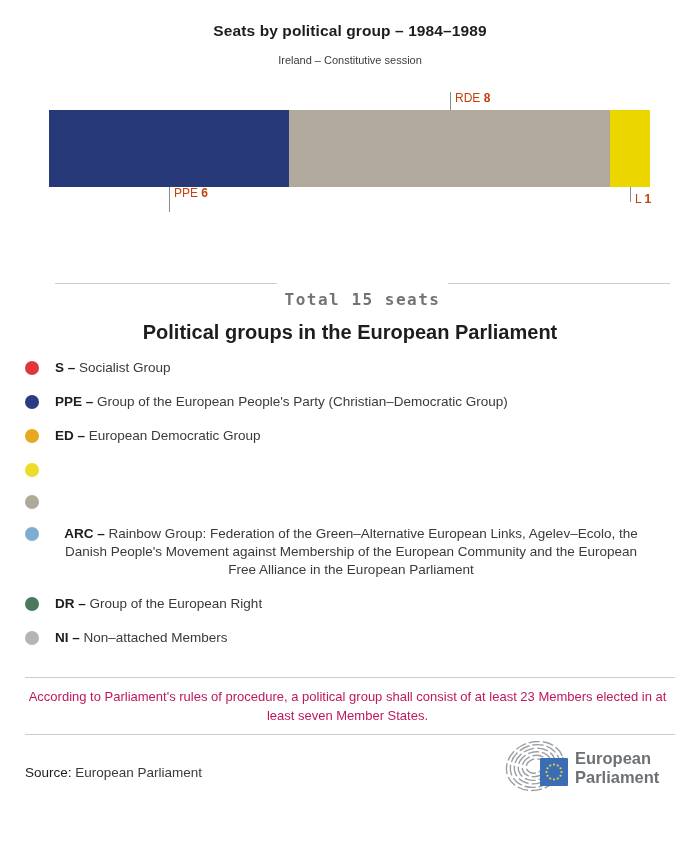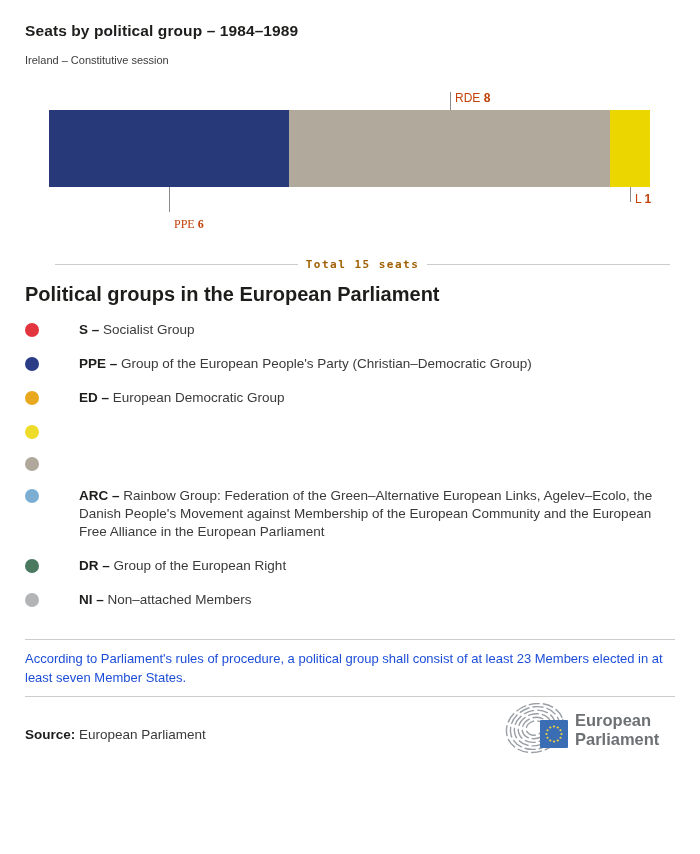--- a/index.html
+++ b/index.html
@@ -4,79 +4,79 @@
 <style>
   * { margin: 0; padding: 0; box-sizing: border-box; }
   html, body { background: #ffffff; }
   body {
     width: 700px; height: 854px;
     font-family: "Liberation Sans", sans-serif;
     color: #1d1d1b;
     position: relative;
     overflow: hidden;
   }
-  .page { padding: 14px 25px 0 25px; }
+  .page { padding: 14px 25px 0 25px; text-align: center; }
 
   
   .title { font-size: 15.5px; font-weight: bold; color: #1d1d1b; margin-top: 8px; letter-spacing: 0.1px; }
   .subtitle { font-size: 11px; color: #3c3c3c; margin-top: 14px; }
 
   
   .chart { position: relative; height: 138px; margin-top: 20px; }
   .bar { position: absolute; left: 24px; top: 24px; width: 601px; height: 77px; display: flex; }
   .bar .seg { height: 100%; }
   .callout { position: absolute; font-size: 12px; color: #c2410c; white-space: nowrap; }
   .tick { position: absolute; width: 1px; background: #8a8a8a; }
   .seg-label { position: absolute; }
   .seg-label b { font-weight: bold; }
 
   
   .total-row { display: flex; align-items: center; margin: 34px 5px 0 30px; }
   .total-row .rule { flex: 1; height: 1px; background: #cccccc; }
   .total-label {
     font-family: "DejaVu Sans Mono", monospace;
-    font-weight: bold; font-size: 11px; letter-spacing: 1.5px;
-    padding: 0 8px; color: #a16207;
+    font-weight: bold; font-size: 16px; letter-spacing: 1.5px;
+    padding: 0 8px; color: #737373; margin-top: 32px;
   }
 
   
   .legend-heading { font-size: 20px; font-weight: bold; margin-top: 12px; }
   .legend { list-style: none; margin-top: 15px; }
   .legend li { display: flex; margin-bottom: 16px; }
   .dot { width: 14px; height: 14px; border-radius: 50%; flex: 0 0 14px; margin-right: 16px; margin-top: 2px; }
-  .legend .txt { font-size: 13.5px; line-height: 18px; color: #3a3a3a; max-width: 592px; margin-left: 24px; }
+  .legend .txt { font-size: 13.5px; line-height: 18px; color: #3a3a3a; max-width: 592px; }
   .legend .txt b { color: #1d1d1b; font-weight: bold; }
 
   
   .rule-full { border: none; border-top: 1px solid #cccccc; margin-top: 30px; }
-  .footnote { font-size: 13px; line-height: 19px; color: #1d4ed8; margin-top: 9px; max-width: 645px; }
+  .footnote { font-size: 13px; line-height: 19px; color: #be185d; margin-top: 9px; max-width: 645px; }
   .rule-full2 { border: none; border-top: 1px solid #cccccc; margin-top: 9px; }
 
   
   .bottom { display: flex; justify-content: space-between; align-items: flex-start; margin-top: 6px; }
   .source { font-size: 13.5px; color: #3a3a3a; margin-top: 24px; }
-  .source b { color: #1d1d1b; font-weight: bold; }
+  .source b { color: #1d1d1b; font-weight: normal; }
   .logo { width: 170px; height: 52px; }
 </style>
 </head>
 <body>
 
 <div class="page">
 
   <div class="title">Seats by political group – 1984–1989</div>
   <div class="subtitle">Ireland – Constitutive session</div>
 
   <div class="chart" id="chart">
       <div class="bar">
         <div class="seg" style="width: 40%; background: rgb(40, 57, 122);"></div>
         <div class="seg" style="width: 53.3333%; background: rgb(178, 169, 157);"></div>
         <div class="seg" style="width: 6.66667%; background: rgb(236, 214, 0);"></div>
       </div>
       <div class="tick" style="left: 144px; top: 101px; height: 25px;"></div>
-      <div class="callout seg-label" style="left: 149px; top: 131px; font-family: Liberation Serif, serif;"><span>PPE </span><b>6</b></div>
+      <div class="callout seg-label" style="left: 149px; top: 100px;"><span>PPE </span><b>6</b></div>
       <div class="tick" style="left: 425px; top: 6px; height: 18px;"></div>
       <div class="callout seg-label" style="left: 430px; top: 5px;"><span>RDE </span><b>8</b></div>
       <div class="tick" style="left: 605px; top: 101px; height: 15px;"></div>
       <div class="callout seg-label" style="left: 610px; top: 106px;"><span>L </span><b>1</b></div>
     </div>
 
   <div class="total-row">
     <span class="rule"></span>
     <span class="total-label">Total 15 seats</span>
     <span class="rule"></span>

